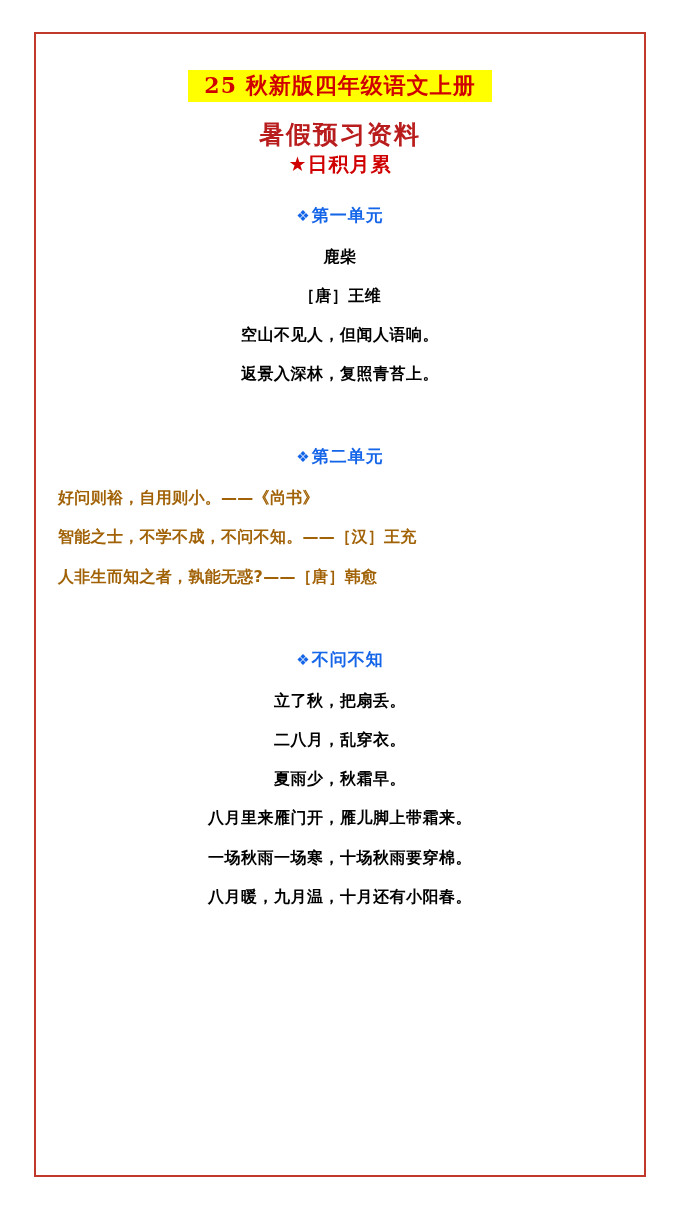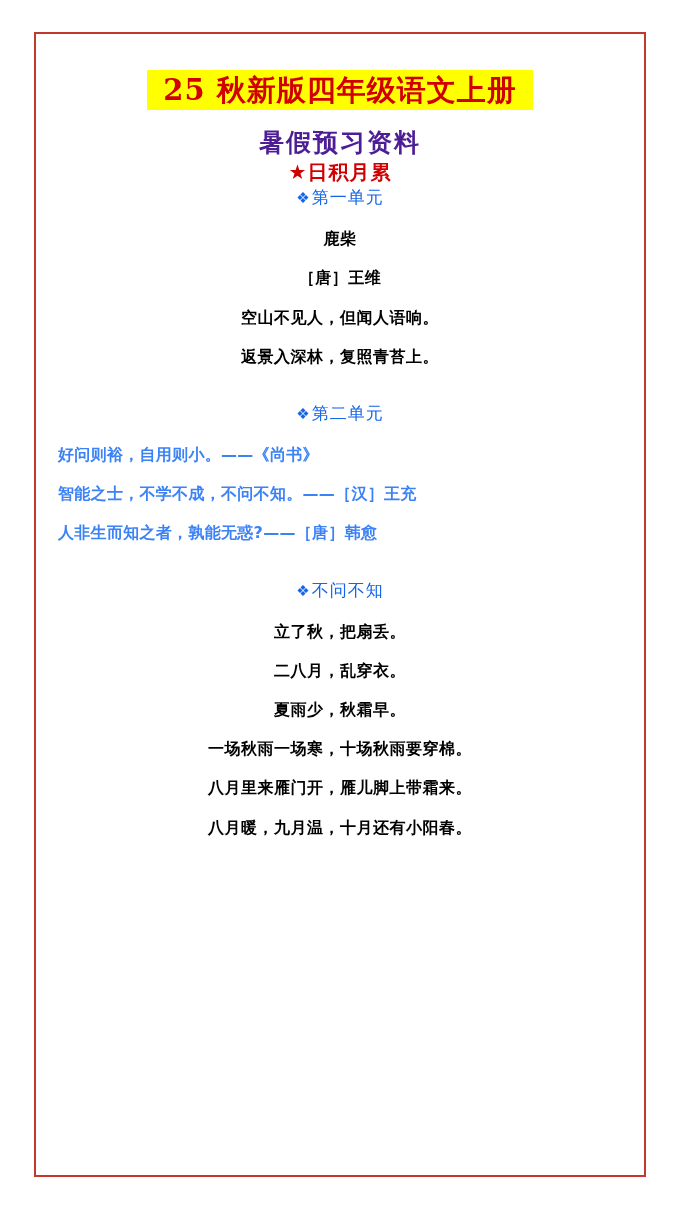--- a/index.html
+++ b/index.html
@@ -31,70 +31,71 @@
   .title-wrap {
     text-align: center;
     margin-top: 18px;
   }
   .main-title {
     display: inline-block;
     background: #ffff00;
     color: #d00000;
     font-family: "DejaVu Serif", "Liberation Serif", serif;
     font-weight: bold;
-    font-size: 29px;
+    font-size: 22px;
     letter-spacing: 1px;
     padding: 2px 16px;
     line-height: 1.25;
   }
   .sub-title {
     text-align: center;
-    color: #4c1d95;
+    color: #b91c1c;
     font-weight: bold;
     font-size: 25px;
     margin-top: 16px;
     letter-spacing: 2px;
   }
   .section-heading {
     text-align: center;
     color: #d00000;
     font-weight: bold;
     font-size: 20px;
     letter-spacing: 1px;
   }
   .star {
     color: #d00000;
     font-size: 20px;
   }
   .unit-heading {
     text-align: center;
     color: #1565e8;
-    font-weight: normal;
+    font-weight: bold;
     font-size: 17px;
+    margin-top: 26px;
     letter-spacing: 1px;
   }
   .diamond {
     color: #1565e8;
     font-size: 15px;
     margin-right: 1px;
   }
   .block {
     margin-top: 10px;
   }
   .line-center {
     text-align: center;
     color: #000000;
     font-weight: bold;
     font-size: 16px;
     line-height: 2.45;
     letter-spacing: 0.5px;
   }
   .line-left {
     text-align: left;
-    color: #3b82f6;
+    color: #a16207;
     font-weight: bold;
     font-size: 16px;
     line-height: 2.45;
     letter-spacing: 0.3px;
   }
   .gap-lg { height: 26px; }
 </style>
 </head>
 <body>
 
@@ -134,19 +135,19 @@
 
     <div class="gap-lg"></div>
 
     <div class="unit-heading">
       <span class="diamond">❖</span><span>不问不知</span>
     </div>
     <div class="block">
       <div class="line-center">立了秋，把扇丢。</div>
       <div class="line-center">二八月，乱穿衣。</div>
       <div class="line-center">夏雨少，秋霜早。</div>
+      <div class="line-center">八月里来雁门开，雁儿脚上带霜来。</div>
       <div class="line-center">一场秋雨一场寒，十场秋雨要穿棉。</div>
-      <div class="line-center">八月里来雁门开，雁儿脚上带霜来。</div>
       <div class="line-center">八月暖，九月温，十月还有小阳春。</div>
     </div>
 
   </div>
 </div>
 
 </body></html>

